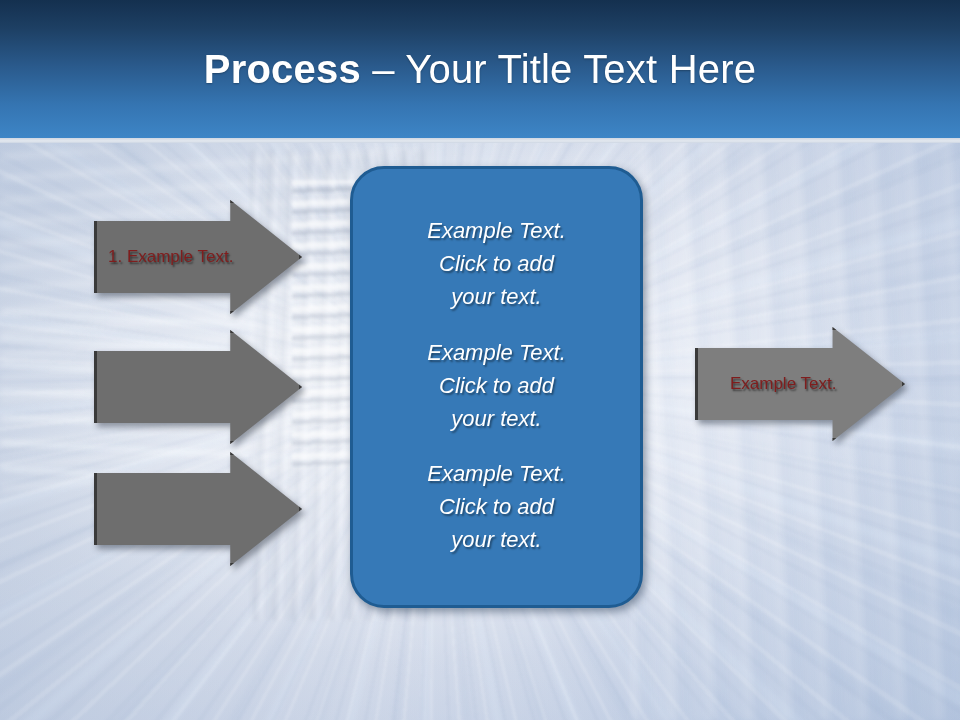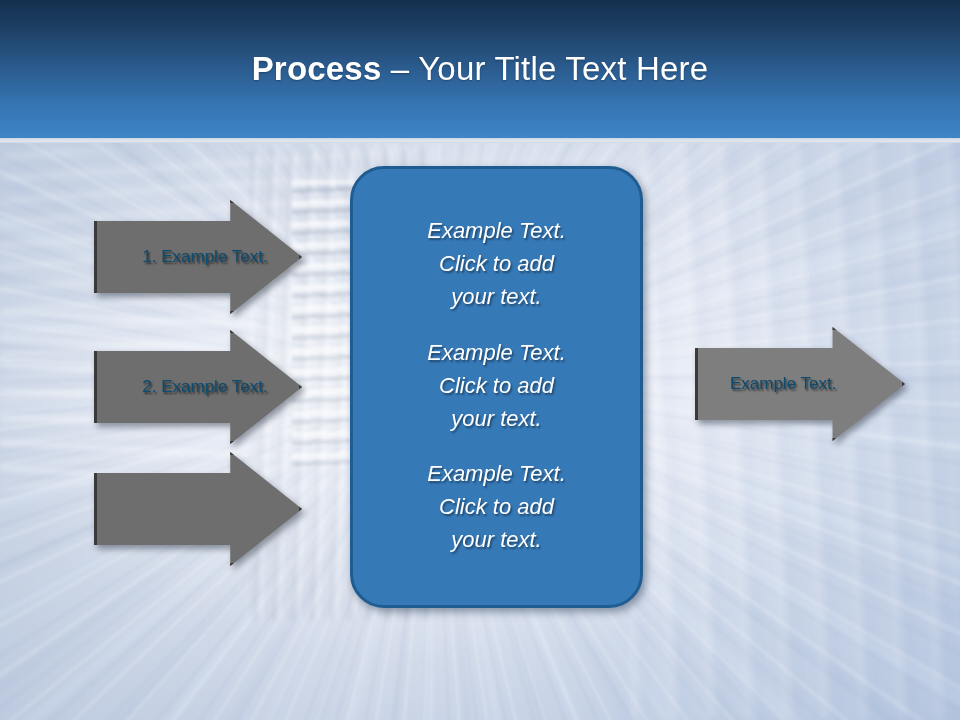--- a/index.html
+++ b/index.html
@@ -151,39 +151,38 @@
     left: 0; top: 138px;
     width: 960px; height: 5px;
     background: linear-gradient(180deg, #cfd7e2 0%, #e3e8ef 60%, #cdd6e3 100%);
   }
   .slide-title {
     position: absolute;
     left: 0; top: 48px;
     width: 960px;
     text-align: center;
     color: #ffffff;
-    font-size: 33px;
+    font-size: 40px;
     line-height: 42px;
     letter-spacing: .2px;
     white-space: nowrap;
     text-shadow: 0 1px 2px rgba(0,0,0,0.28);
   }
   .slide-title .t-bold { font-weight: bold; }
   .slide-title .t-rest { font-weight: normal; }
 
   
   .arrow {
     position: absolute;
     box-sizing: border-box;
     display: flex;
     align-items: center;
-    color: #0c4a6e;
+    color: #7f1d1d;
     font-size: 17px;
     filter: drop-shadow(3px 4px 3px rgba(30,40,55,0.45));
-    justify-content: center;
   }
   .arrow .arrow-shape {
     position: absolute;
     inset: 0;
     background: #6e6e6e;
     border: 3px solid #3a3a3a;
     box-sizing: border-box;
     clip-path: polygon(
       0% 18.5%,
       65.5% 18.5%,
@@ -262,21 +261,20 @@
     <span class="t-bold">Process</span><span class="t-rest"> – Your Title Text Here</span>
   </div>
 
   <div class="arrow" id="arrow-1">
     <div class="arrow-shape"></div>
     <div class="arrow-label">1. Example Text.</div>
   </div>
 
   <div class="arrow" id="arrow-2">
     <div class="arrow-shape"></div>
-    <div class="arrow-label">2. Example Text.</div>
   </div>
 
   <div class="arrow" id="arrow-3">
     <div class="arrow-shape"></div>
   </div>
 
   <div class="center-box">
     <div class="center-block">Example Text.
 Click  to add
 your text.</div>

